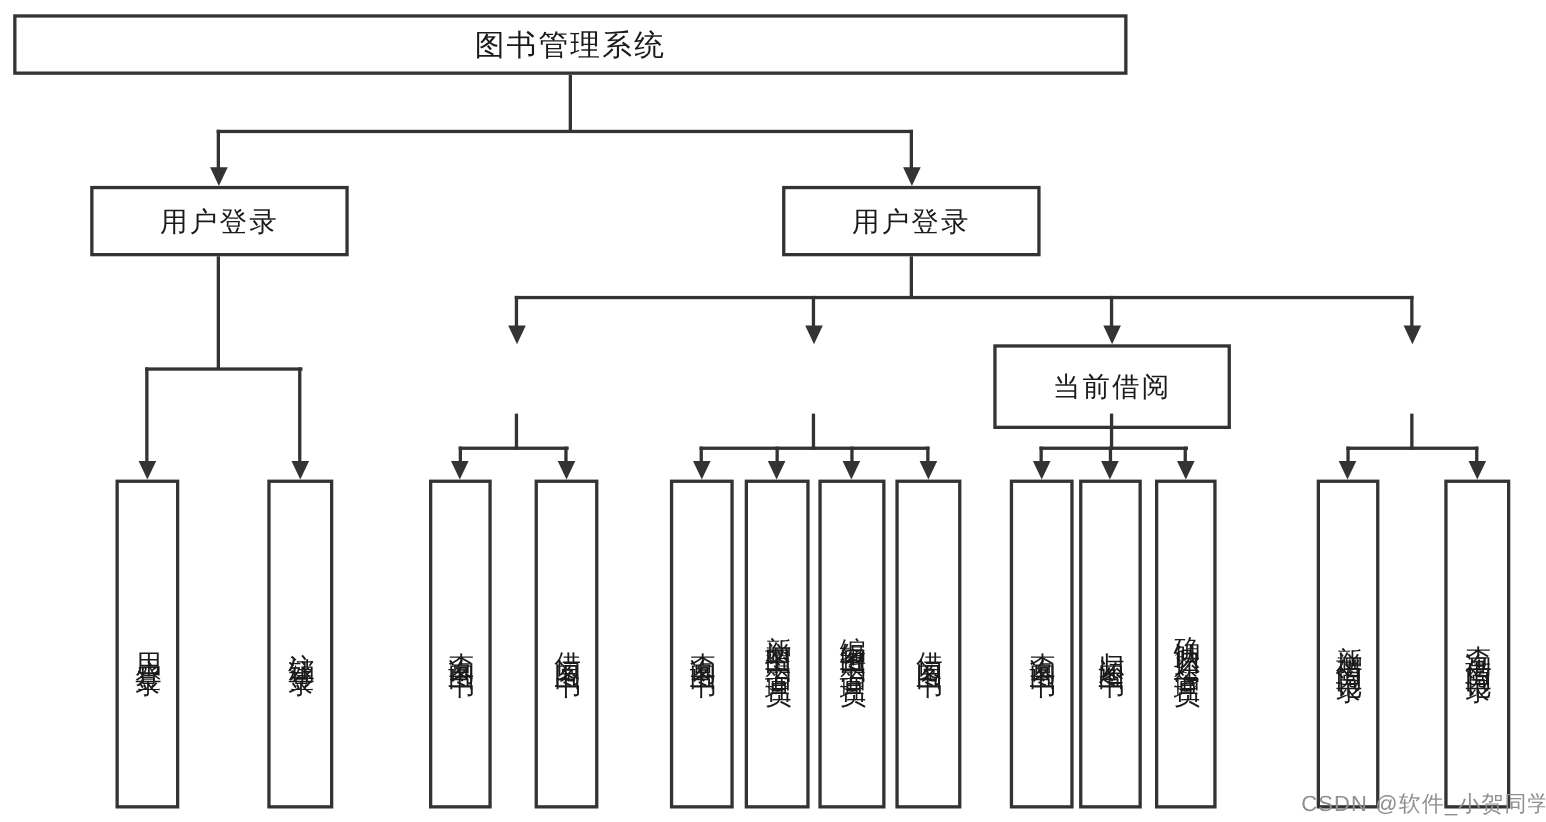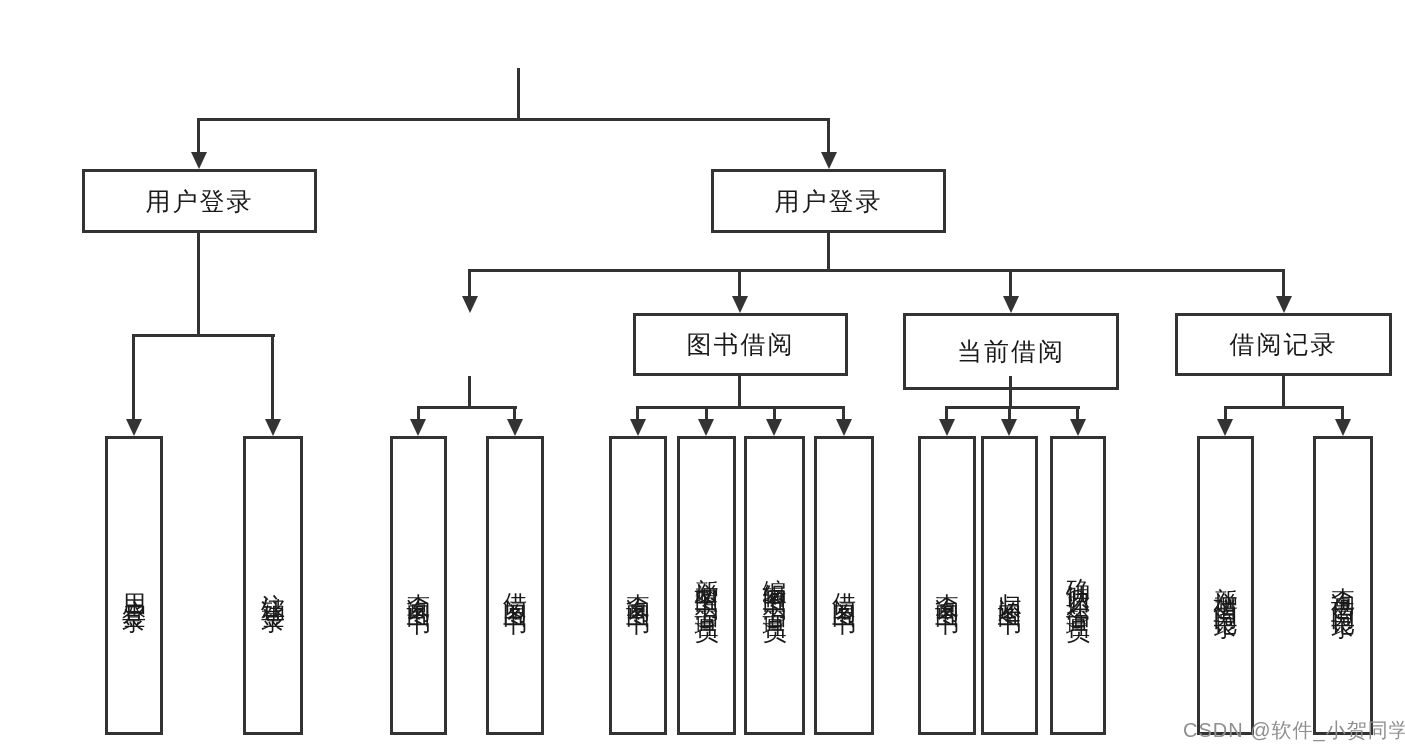--- a/index.html
+++ b/index.html
@@ -53,27 +53,26 @@
     letter-spacing: 1px;
     z-index: 5;
     white-space: nowrap;
   }
 </style>
 </head>
 <body>
 
 <div id="canvas">
 
+  <div class="box title" style="left:12px; top:13px; width:1013px; height:55px;">图书管理系统</div>
 
   <div class="box" style="left:82px; top:169px; width:235px; height:64px;">用户登录</div>
   <div class="box" style="left:711px; top:169px; width:235px; height:64px;">用户登录</div>
 
-  <div class="box" style="left:633px; top:313px; width:215px; height:63px;">图书借阅</div>
   <div class="box" style="left:903px; top:313px; width:216px; height:77px;">当前借阅</div>
-  <div class="box" style="left:1175px; top:313px; width:217px; height:63px;">借阅记录</div>
 
   <div class="box vert" style="left:105px; top:436px; width:58px; height:299px;">用户登录</div>
   <div class="box vert" style="left:243px; top:436px; width:60px; height:299px;">注销登录</div>
 
   <div class="box vert" style="left:390px; top:436px; width:57px; height:299px;">查询图书</div>
   <div class="box vert" style="left:486px; top:436px; width:58px; height:299px;">借阅图书</div>
 
   <div class="box vert" style="left:609px; top:436px; width:58px; height:299px;">查询图书</div>
   <div class="box vert" style="left:677px; top:436px; width:59px; height:299px;">新增图书（管理员）</div>
   <div class="box vert" style="left:744px; top:436px; width:61px; height:299px;">编辑图书（管理员）</div>

